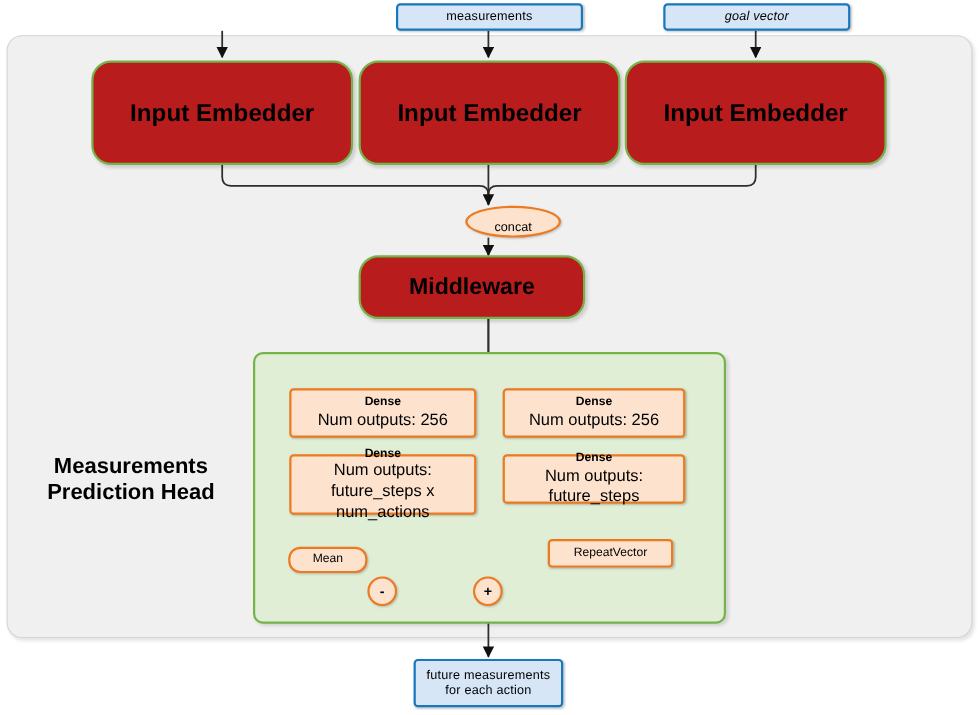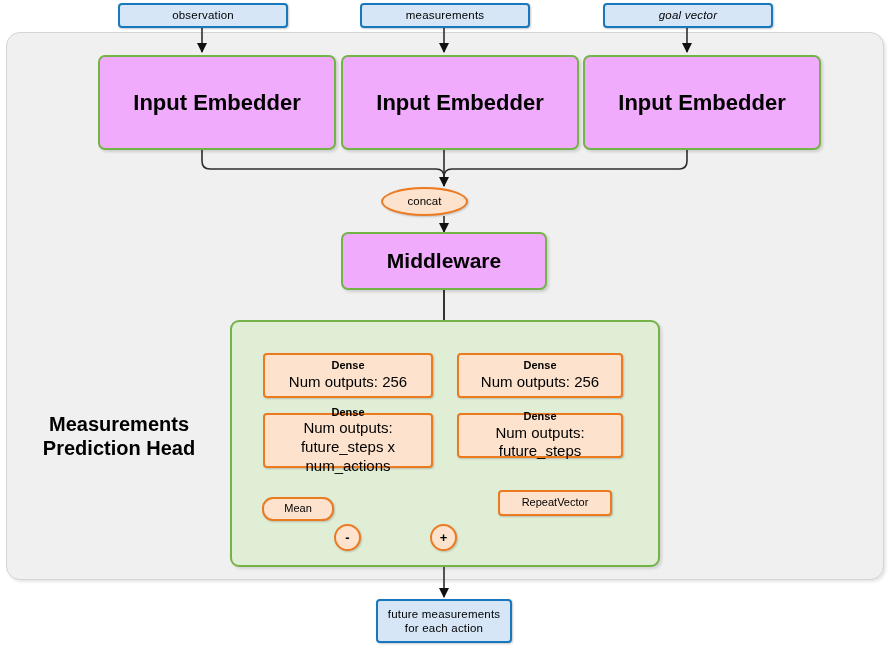--- a/index.html
+++ b/index.html
@@ -46,25 +46,24 @@
   .io-box {
     background: #d6e6f7;
     border: 2px solid #1878be;
     border-radius: 4px;
     font-size: 11.5px;
     letter-spacing: 0.2px;
     box-shadow: 1px 1px 2px rgba(0,0,0,0.22);
   }
   
   .green-box {
-    background: #f0abfc;
+    background: #b91c1c;
     border: 2px solid #74b348;
-    border-radius: 7px;
+    border-radius: 18px;
     box-shadow: 2px 2px 3px rgba(0,0,0,0.14);
-    margin-left: 15px;
   }
   .green-box.big-label {
     font-size: 22px;
     font-weight: bold;
   }
   .green-box.mw-label {
     font-size: 21px;
     font-weight: bold;
   }
   
@@ -160,41 +159,38 @@
       <path d="M 361 537 L 429 537" marker-end="url(#arrow)"></path>
 
       <path d="M 540 468 L 540 489" marker-end="url(#arrow)"></path>
 
       <path d="M 540 517 L 540 530 Q 540 537 533 537 L 458 537" marker-end="url(#arrow)"></path>
 
       <path d="M 444 551 L 444 597" marker-end="url(#arrow)"></path>
     </g>
   </svg>
 
-  <div class="node io-box" style="left:118px; top:3px; width:170px; height:25px;">
-    <span>observation</span>
-  </div>
   <div class="node io-box" style="left:360px; top:3px; width:170px; height:25px;">
     <span>measurements</span>
   </div>
   <div class="node io-box" style="left:603px; top:3px; width:170px; height:25px;font-style:italic;">
     <span>goal vector</span>
   </div>
 
   <div class="node green-box big-label" style="left:83px; top:55px; width:238px; height:95px;">
     <span>Input Embedder</span>
   </div>
   <div class="node green-box big-label" style="left:326px; top:55px; width:238px; height:95px;">
     <span>Input Embedder</span>
   </div>
   <div class="node green-box big-label" style="left:568px; top:55px; width:238px; height:95px;">
     <span>Input Embedder</span>
   </div>
 
-  <div class="node ellipse-node" style="left:381px; top:187px; width:87px; height:29px;">
+  <div class="node ellipse-node" style="left:423px; top:187px; width:87px; height:29px;justify-content:flex-end;">
     <span>concat</span>
   </div>
 
   <div class="node green-box mw-label" style="left:326px; top:232px; width:206px; height:58px;">
     <span>Middleware</span>
   </div>
 
   <div class="head-group" style="position:absolute; left:230px; top:320px; width:426px; height:243px;"></div>
 
   <div class="head-caption" style="left:18px; top:412px; width:202px;">

